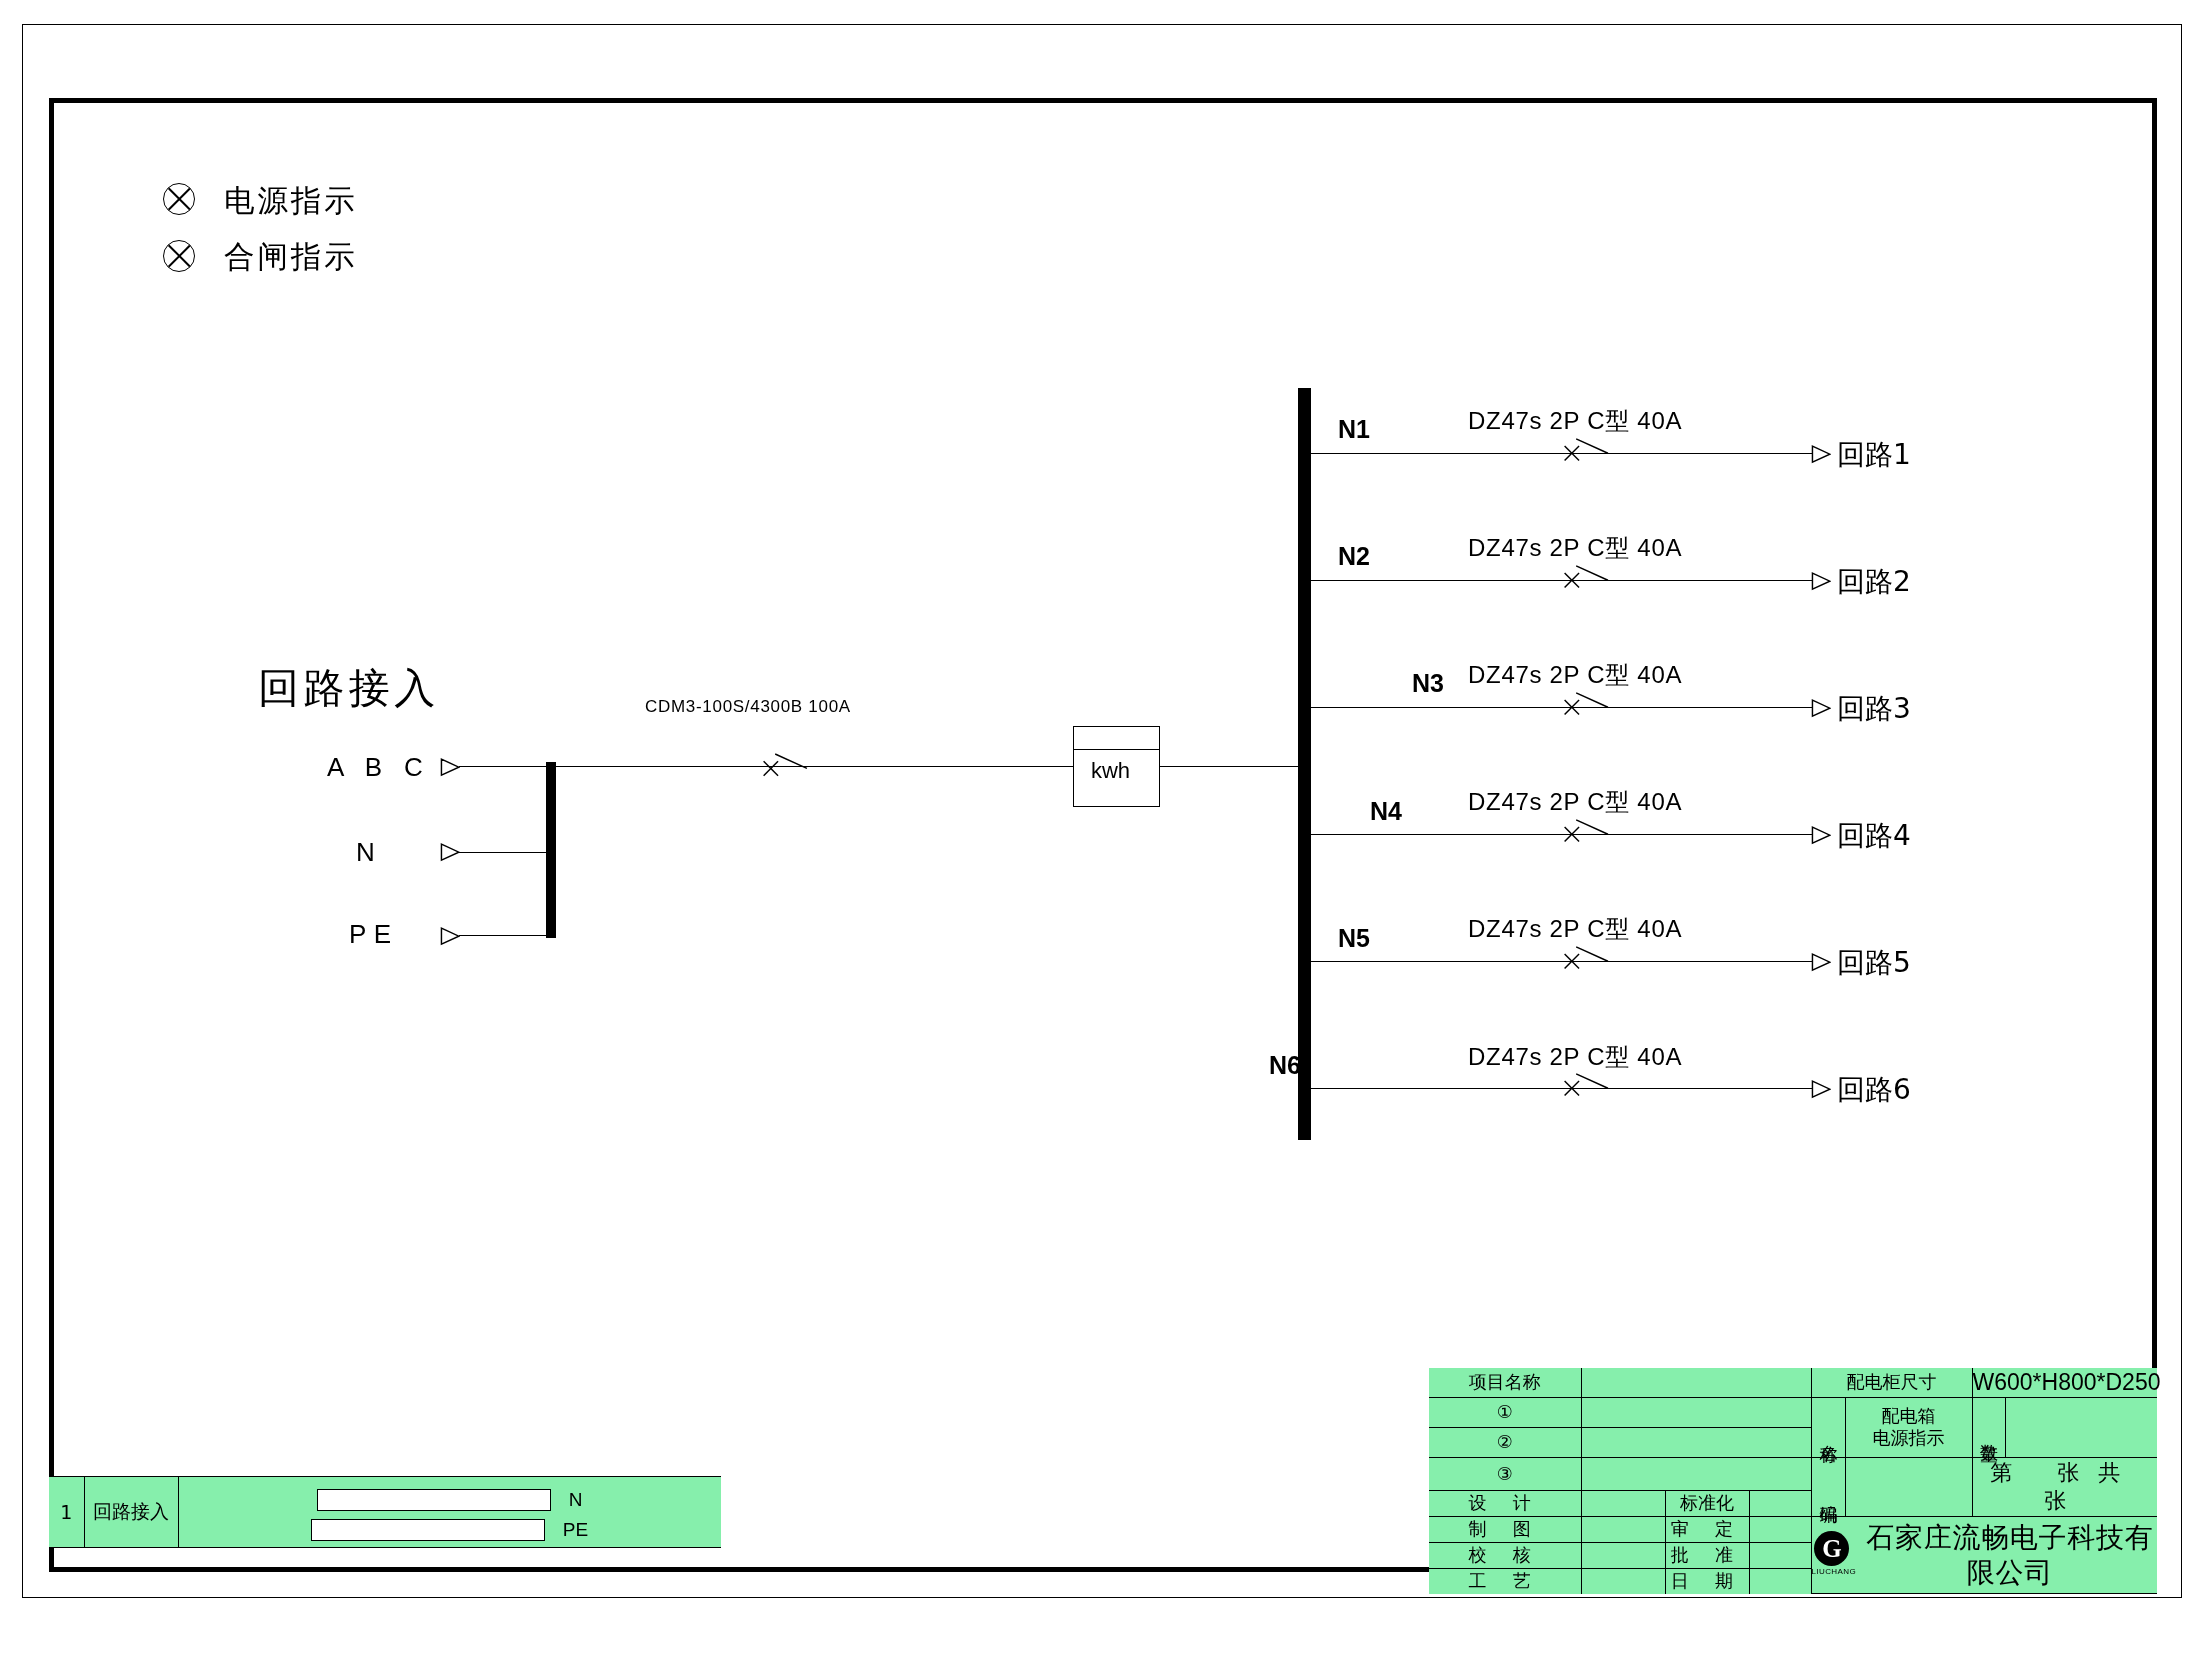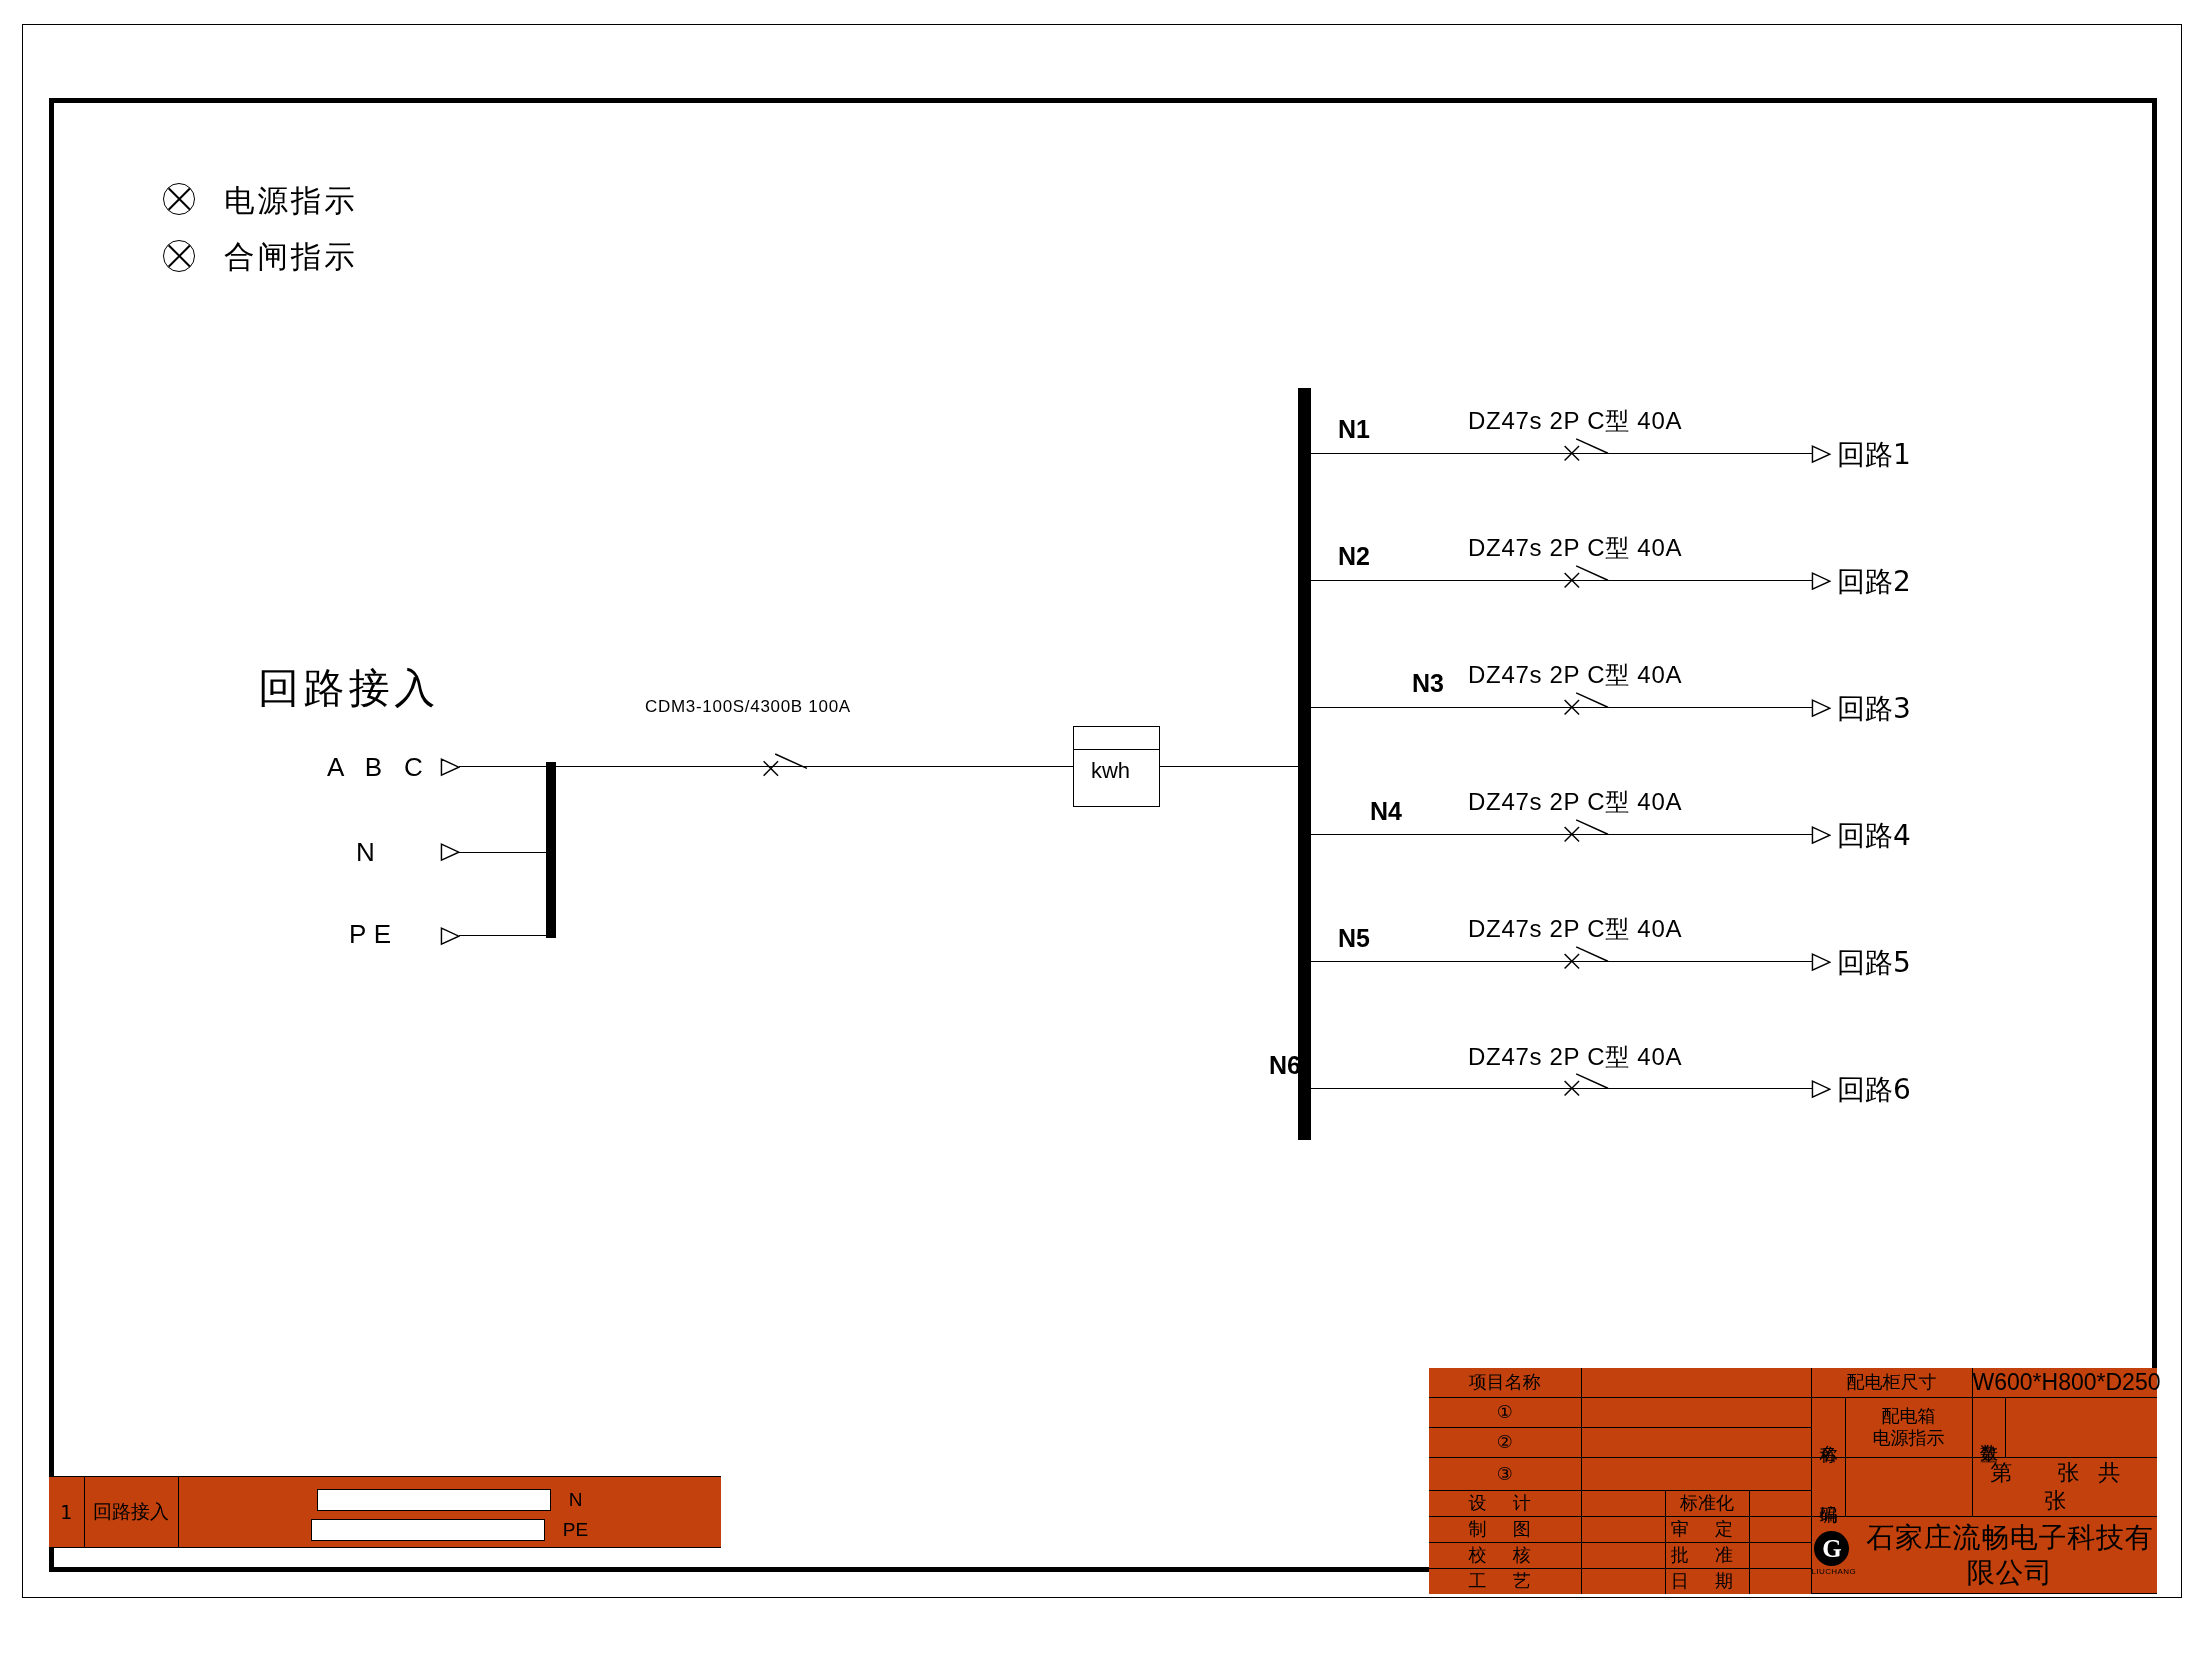--- a/index.html
+++ b/index.html
@@ -40,21 +40,21 @@
   .brk{position:absolute;width:65px;height:51px;}
   .brk svg{display:block;}
 
   
   .meter{position:absolute;border:1.5px solid #000;box-sizing:border-box;background:#fff;}
   .meter .divider{position:absolute;left:0;right:0;border-top:1.5px solid #000;}
   .meter .mtext{position:absolute;left:0;right:12px;text-align:center;font-size:22px;
                 font-family:"Liberation Sans",sans-serif;}
 
   
-  table.grid{position:absolute;border-collapse:collapse;table-layout:fixed;background:#c2410c;}
+  table.grid{position:absolute;border-collapse:collapse;table-layout:fixed;background:#86efac;}
   table.grid td{border:1.5px solid #000;text-align:center;vertical-align:middle;
                 font-family:"DejaVu Sans",sans-serif;padding:0;}
   .nb-l{border-left:none !important;}
   .nb-r{border-right:none !important;}
   .nb-t{border-top:none !important;}
   .nb-b{border-bottom:none !important;}
 
   
   #copper-table{left:49px;top:1476px;width:672px;}
   #copper-table td{font-size:19px;}

